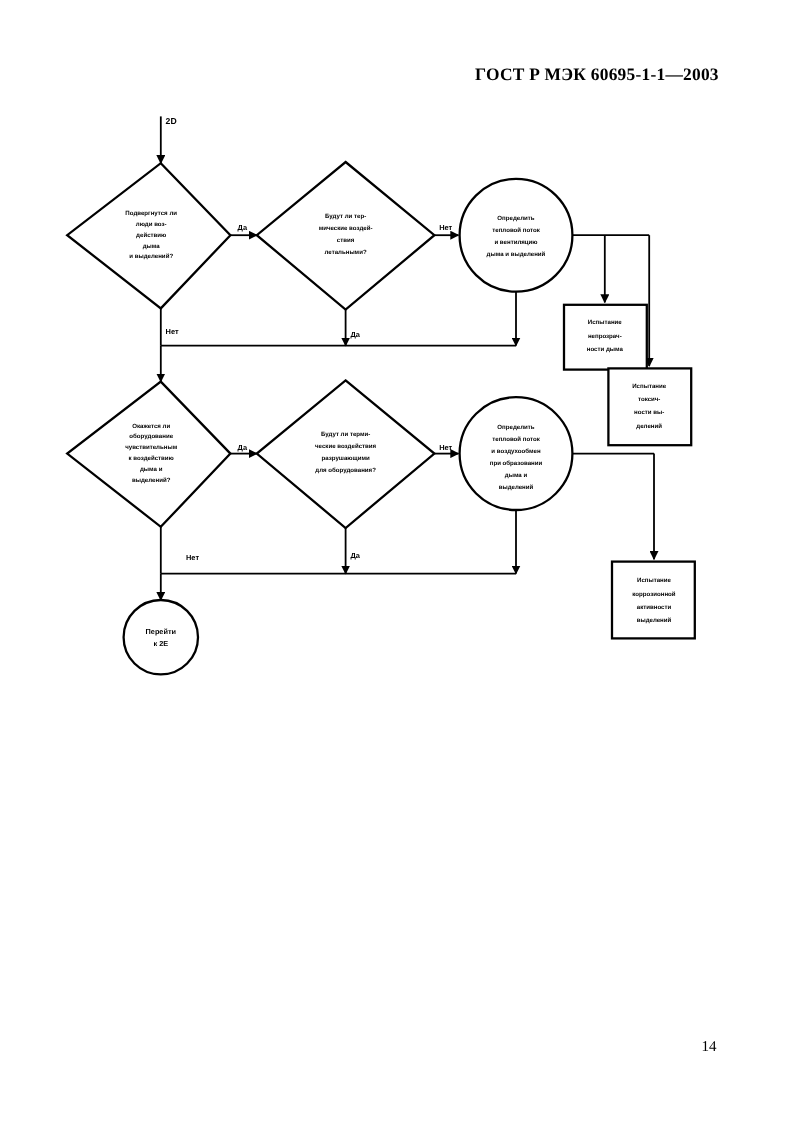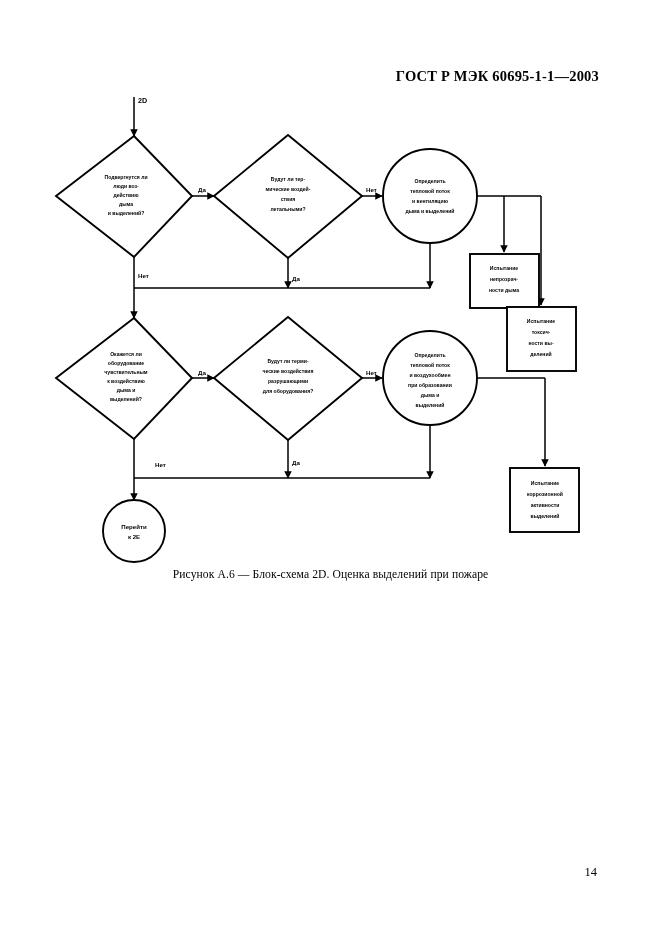--- a/index.html
+++ b/index.html
@@ -16,21 +16,21 @@
     overflow: hidden;
   }
   #page {
     position: relative;
     width: 661px;
     height: 936px;
     background: #ffffff;
   }
   .doc-header {
     position: absolute;
-    top: 68px;
+    top: 55px;
     right: 62px;
     font-family: "Liberation Serif", serif;
     font-size: 14.5px;
     font-weight: bold;
     letter-spacing: 0.2px;
     white-space: nowrap;
   }
   .page-number {
     position: absolute;
     right: 64px;
@@ -224,17 +224,16 @@
     <text class="edge-label" x="138" y="278">Нет</text>
     <text class="edge-label" x="366" y="192">Нет</text>
     <text class="edge-label" x="292" y="281">Да</text>
 
     <text class="edge-label" x="198" y="375">Да</text>
     <text class="edge-label" x="155" y="467">Нет</text>
     <text class="edge-label" x="366" y="375">Нет</text>
     <text class="edge-label" x="292" y="465">Да</text>
   </svg>
 
-  <div class="figure-caption">Рисунок А.6 — Блок-схема 2D. Оценка выделений при пожаре</div>
 
   <div class="page-number">14</div>
 
 </div>
 
 </body></html>

